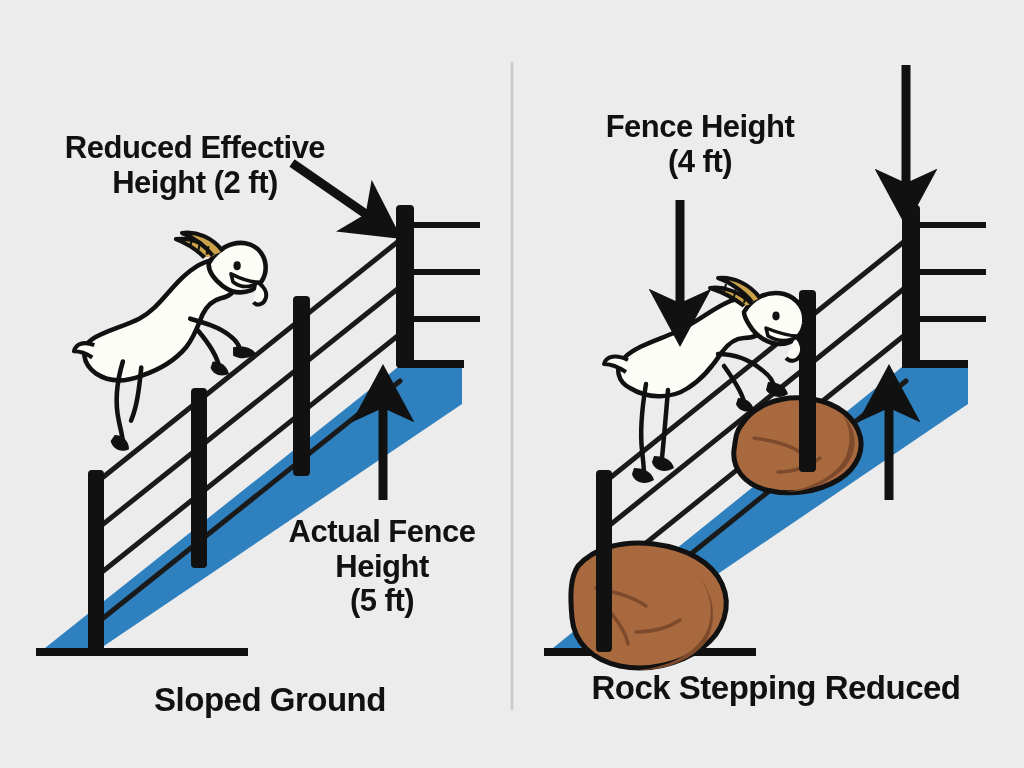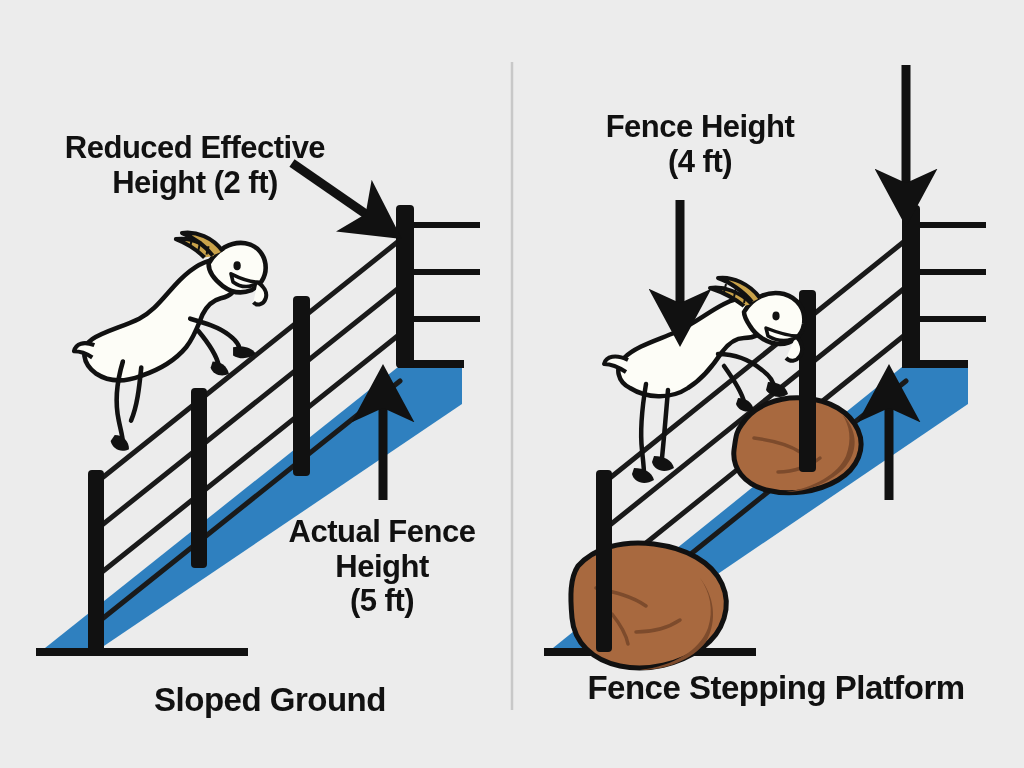--- a/index.html
+++ b/index.html
@@ -236,15 +236,15 @@
   <div class="lbl lbl-annot" style="left:262px; top:515px; width:240px;">Actual Fence
 Height
 (5 ft)</div>
 
   <div class="lbl lbl-caption" style="left:120px; top:670px; width:300px;margin-top:12px;">Sloped Ground</div>
 
   <div class="lbl lbl-annot" style="left:560px; top:110px; width:280px;">Fence Height
 (4 ft)</div>
 
 
-  <div class="lbl lbl-caption" style="left:566px; top:670px; width:420px;">Fence Stepping Platform</div>
+  <div class="lbl lbl-caption" style="left:566px; top:670px; width:420px;">Rock Stepping Reduced</div>
 
 </div>
 
 </body></html>

